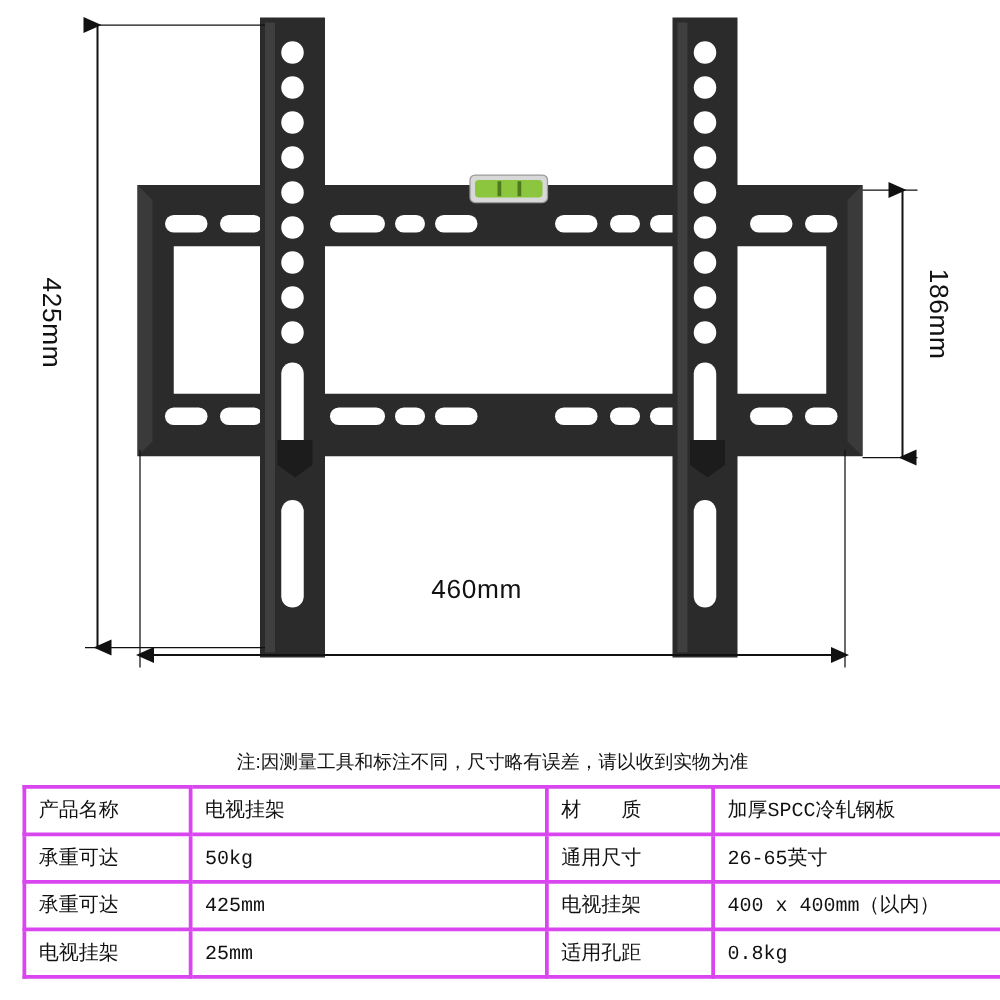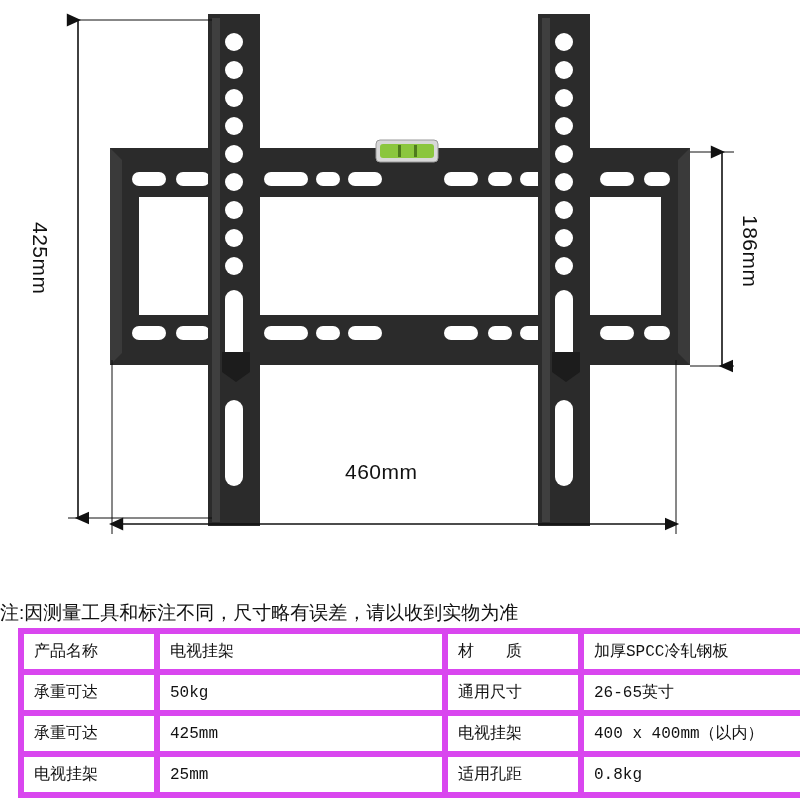--- a/index.html
+++ b/index.html
@@ -36,37 +36,37 @@
     writing-mode: vertical-rl;
     text-orientation: mixed;
   }
 
   
   #note {
     position: absolute;
     left: 0;
     top: 600px;
     width: 788px;
-    text-align: left;
-    font-size: 19px;
+    text-align: center;
+    font-size: 15px;
     color: #111;
   }
 
   
   #spec-table {
     position: absolute;
     left: 18px;
     top: 628px;
     width: 764px;
     border-collapse: collapse;
     table-layout: fixed;
     font-size: 16px;
   }
   #spec-table td {
-    border: 6px solid #d946ef;
+    border: 3px solid #d946ef;
     height: 35px;
     padding: 0 10px;
     vertical-align: middle;
     color: #111;
   }
   #spec-table td.key {
     width: 110px;
     letter-spacing: 0px;
   }
   #spec-table td.val {

